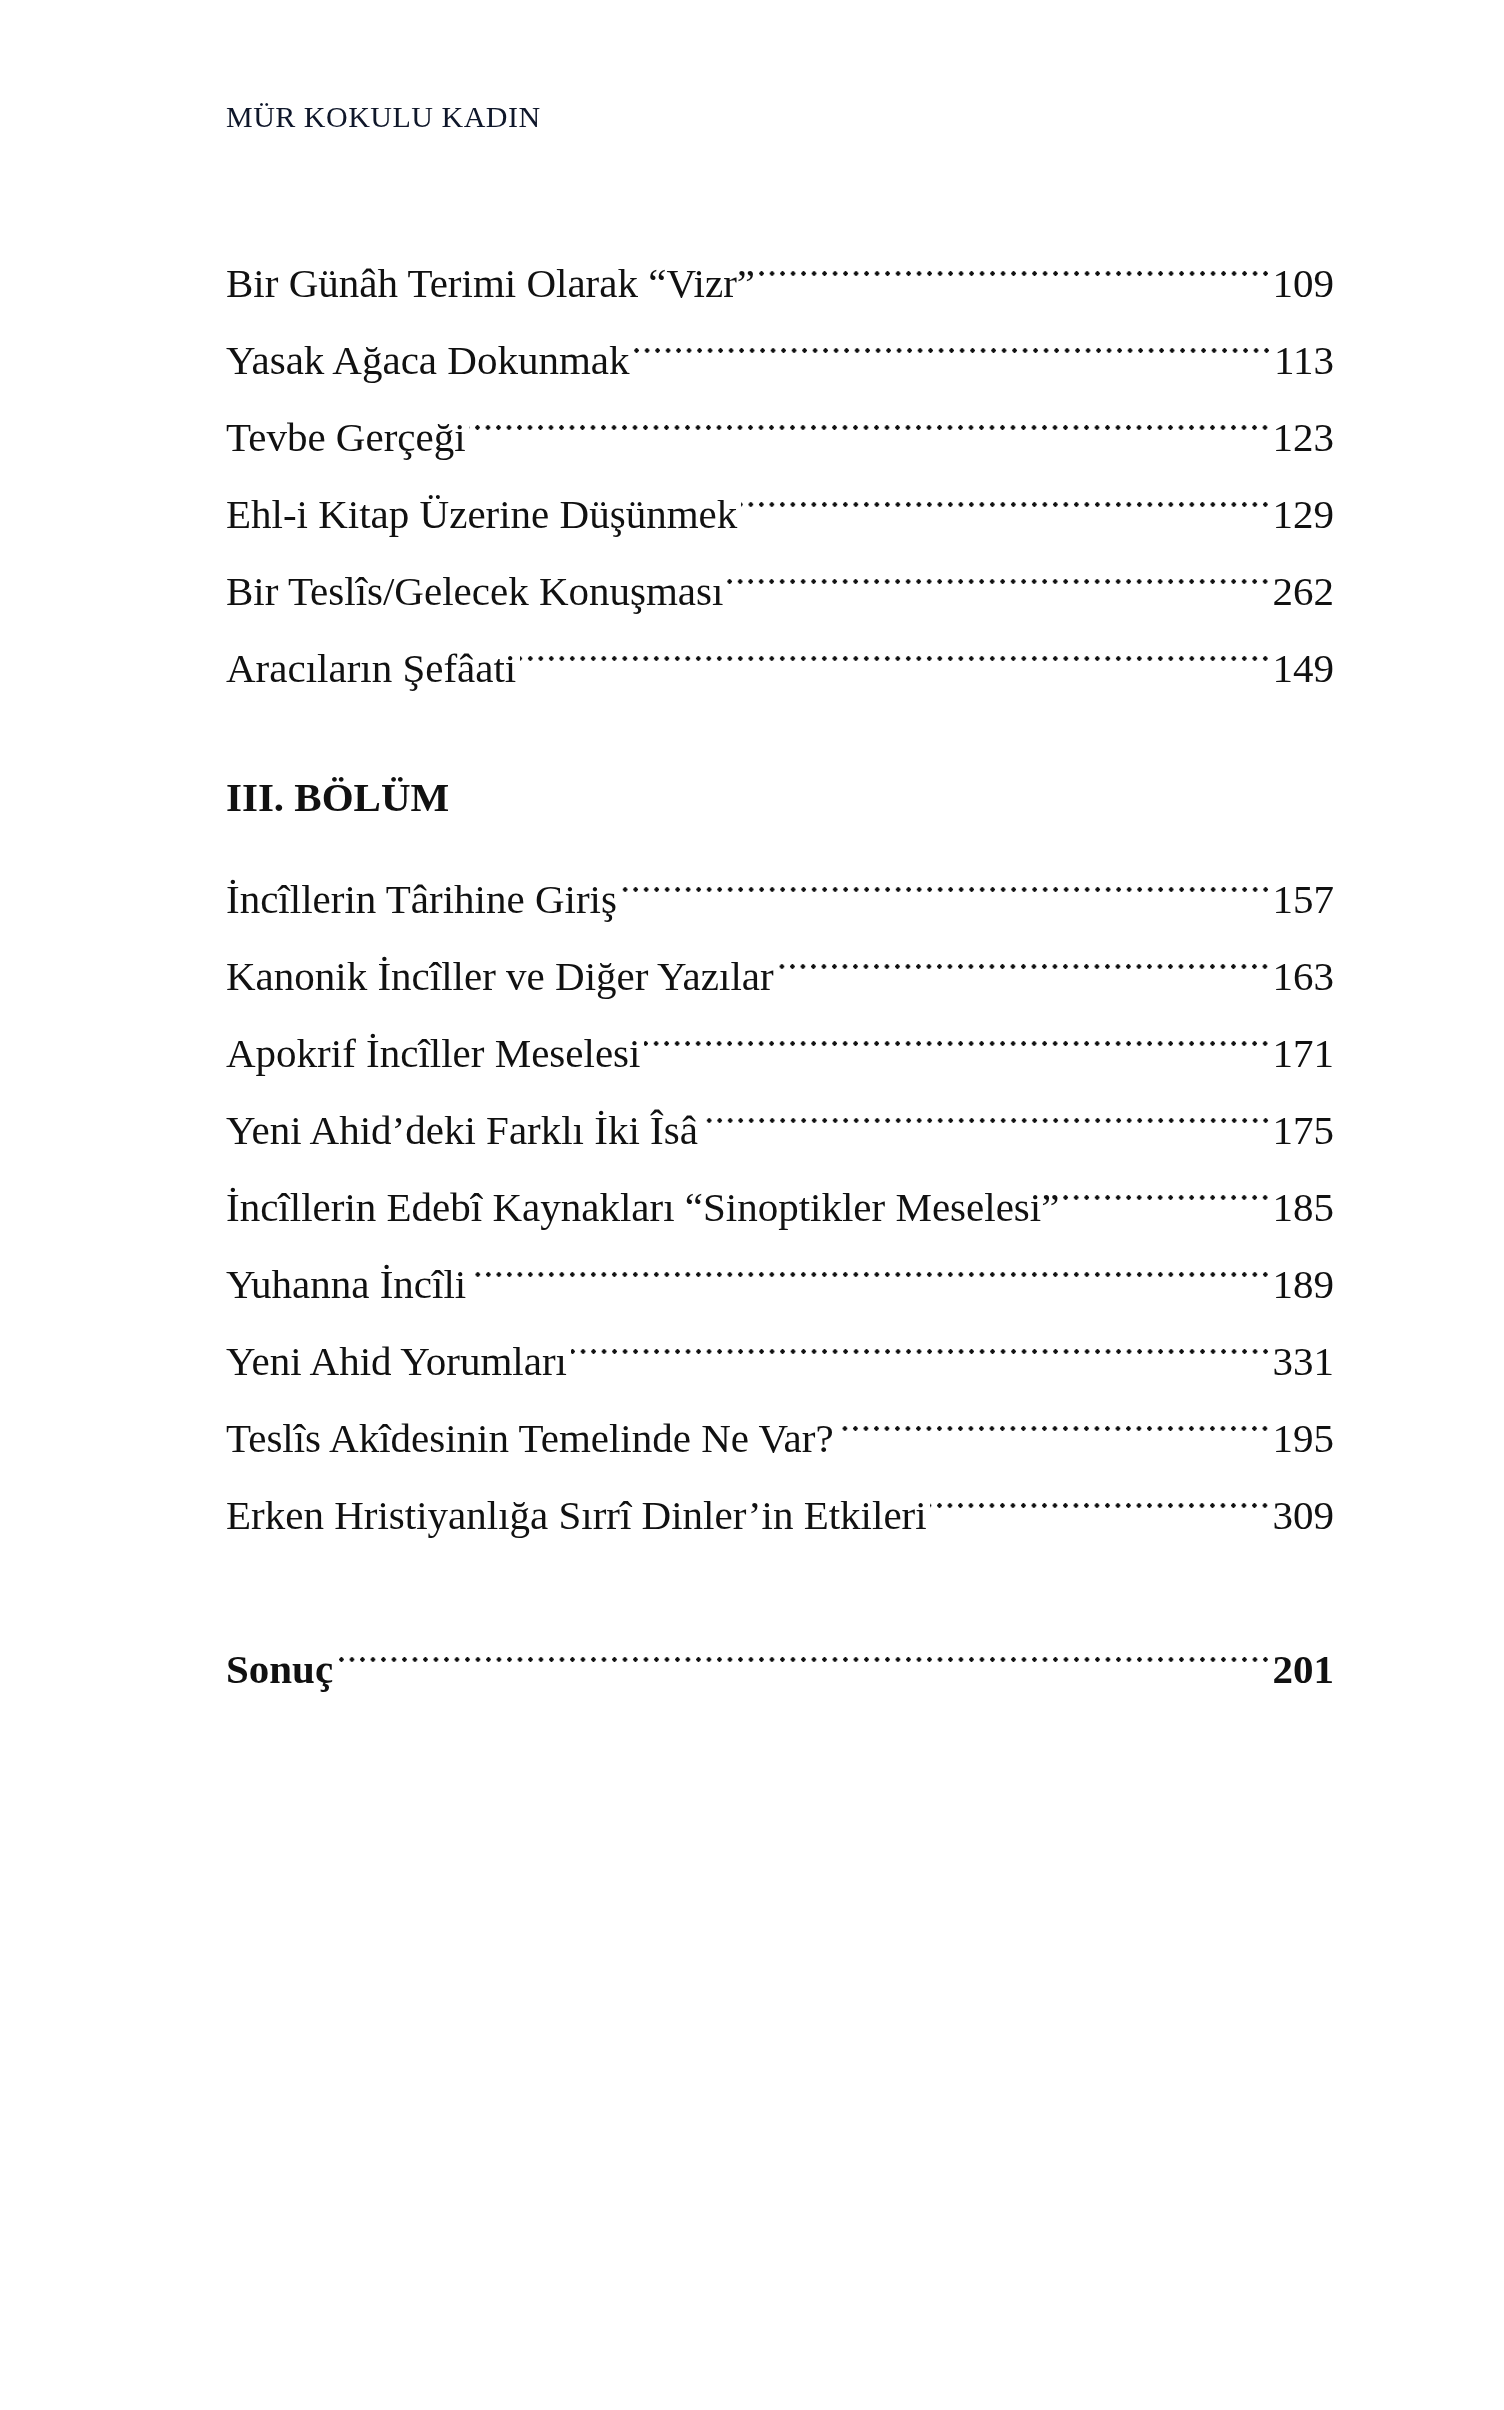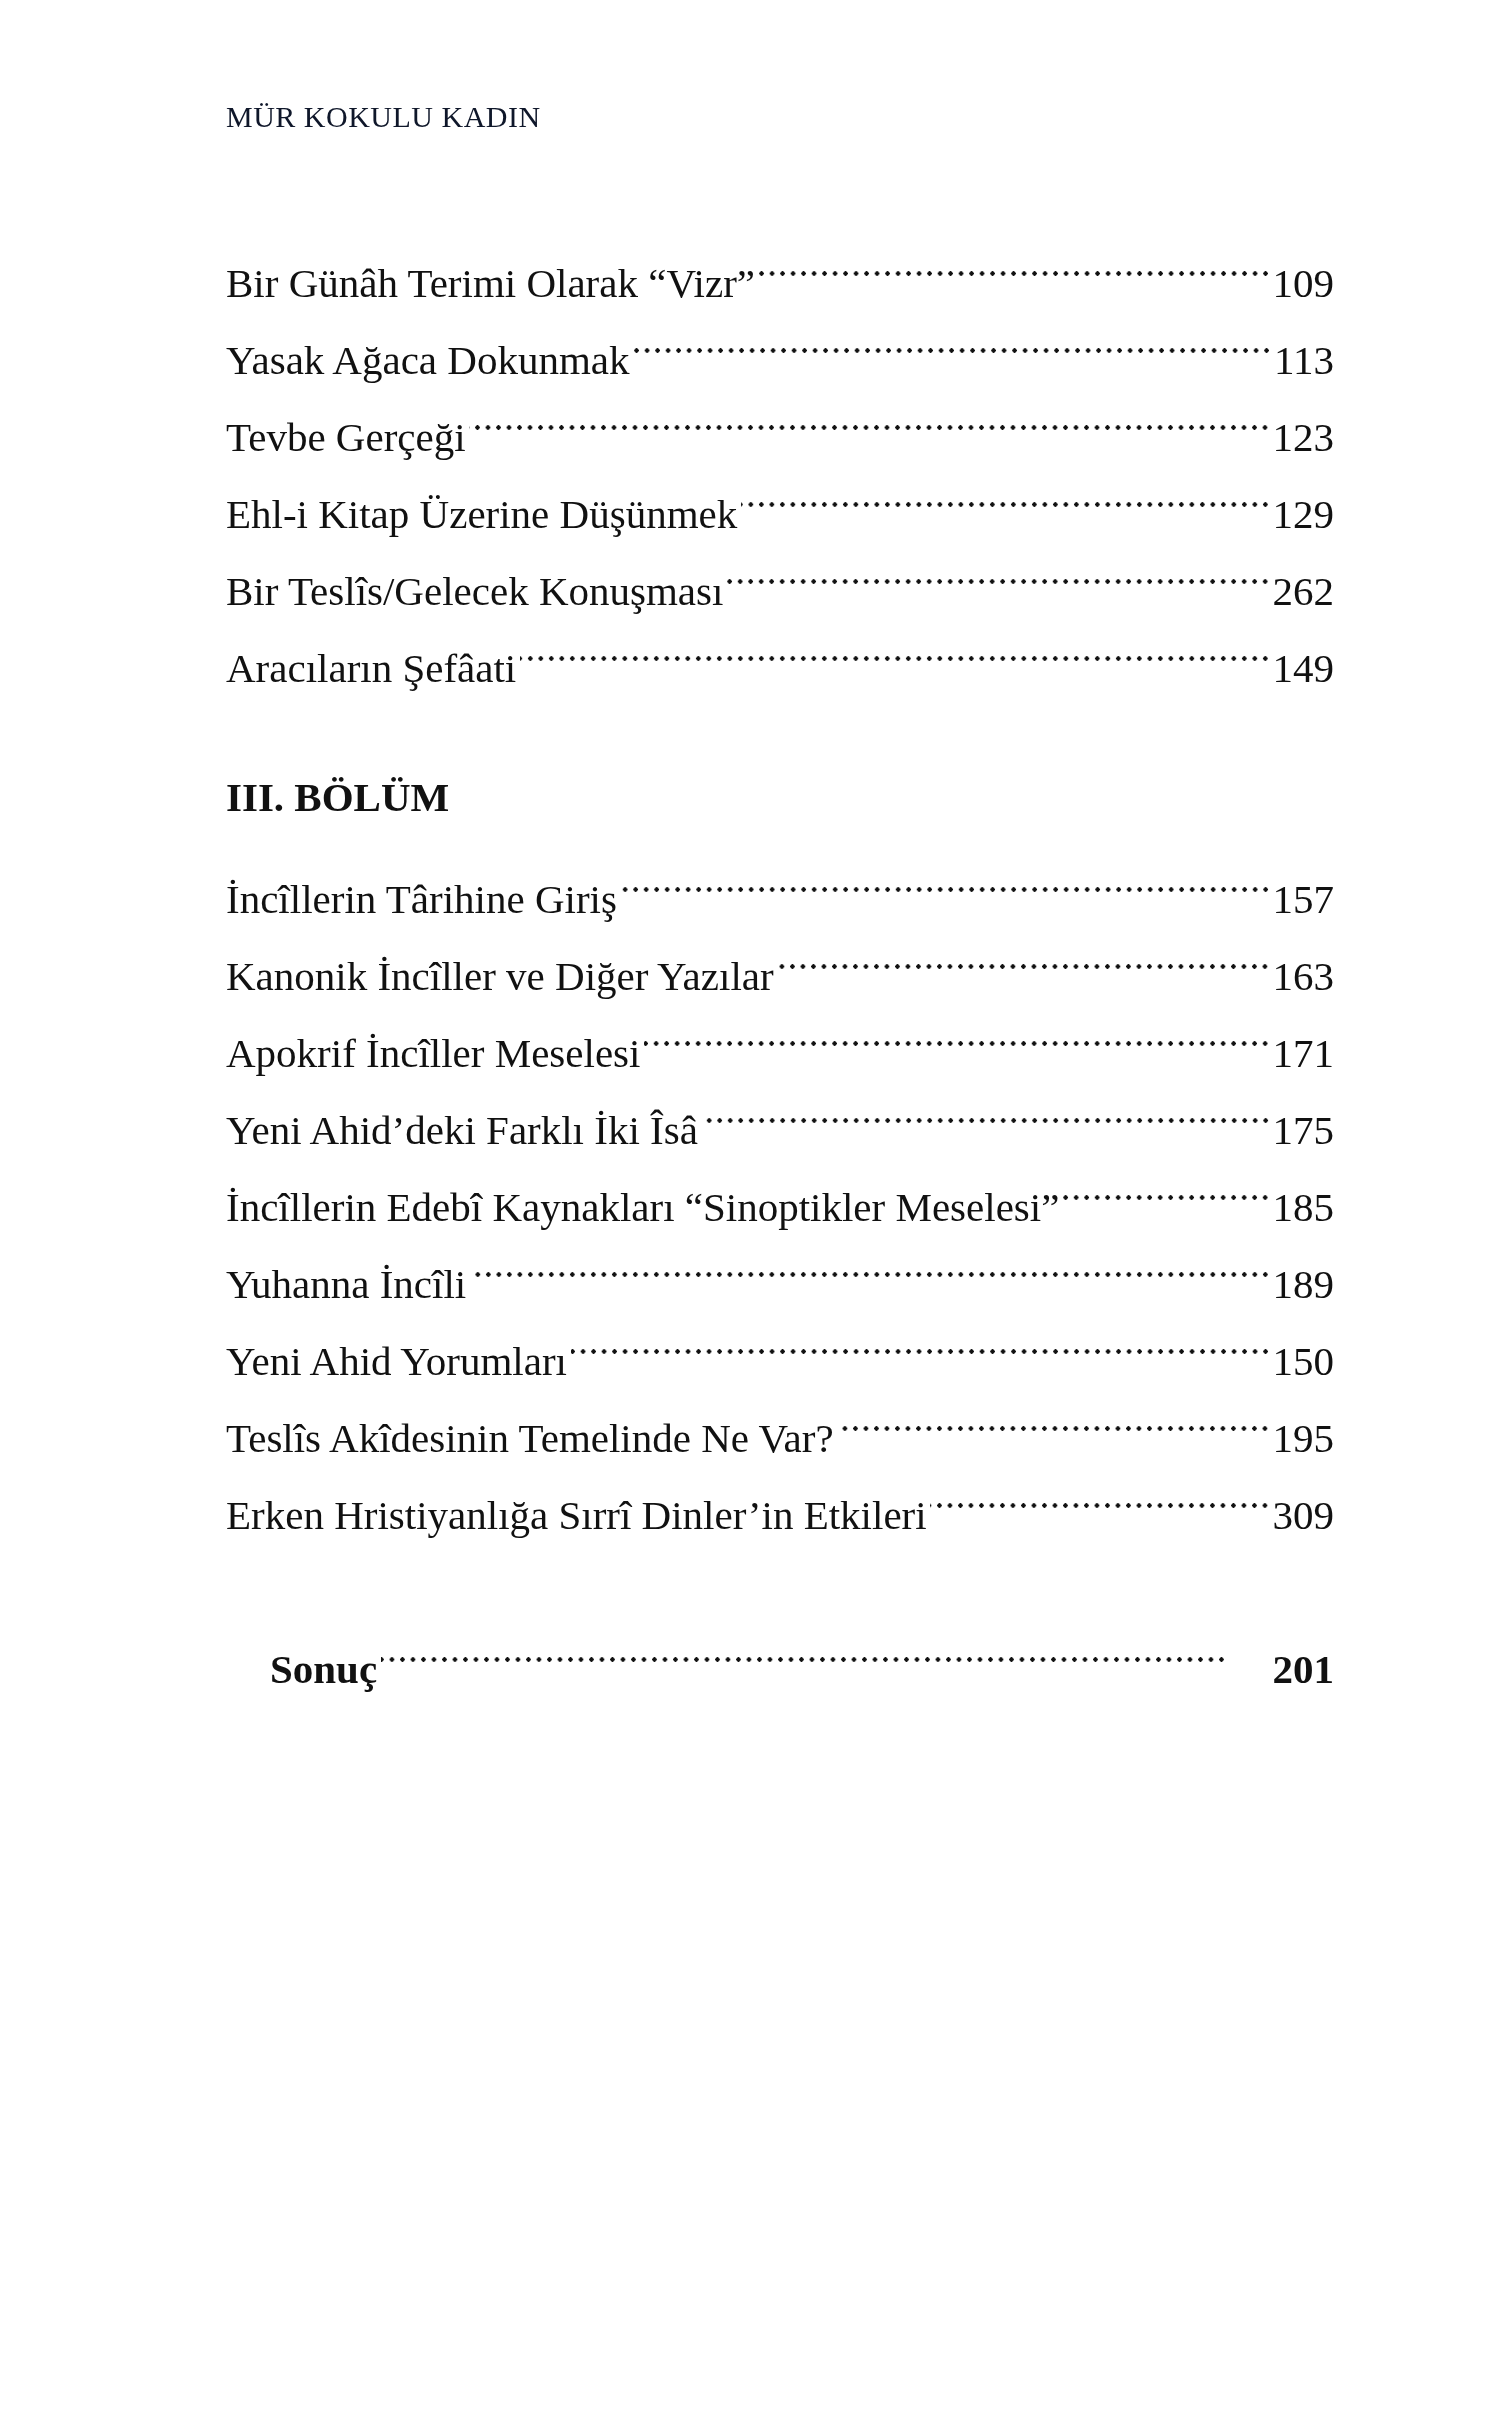--- a/index.html
+++ b/index.html
@@ -62,21 +62,20 @@
     background-repeat: repeat-x;
     background-position: right center;
   }
   .toc-page {
     flex: 0 0 auto;
     text-align: center;
   }
   .toc-row.bold .toc-title,
   .toc-row.bold .toc-page {
     font-weight: bold;
-    margin-left: 44px;
   }
   .section-heading {
     height: 77px;
     line-height: 77px;
     font-size: 41px;
     font-weight: bold;
     white-space: nowrap;
   }
 </style>
 </head>
@@ -147,21 +146,21 @@
     <span class="toc-page">185</span>
   </div>
   <div class="toc-row">
     <span class="toc-title">Yuhanna İncîli</span>
     <span class="toc-leader"></span>
     <span class="toc-page">189</span>
   </div>
   <div class="toc-row">
     <span class="toc-title">Yeni Ahid Yorumları</span>
     <span class="toc-leader"></span>
-    <span class="toc-page">150</span>
+    <span class="toc-page">331</span>
   </div>
   <div class="toc-row">
     <span class="toc-title">Teslîs Akîdesinin Temelinde Ne Var?</span>
     <span class="toc-leader"></span>
     <span class="toc-page">195</span>
   </div>
   <div class="toc-row">
     <span class="toc-title">Erken Hristiyanlığa Sırrî Dinler’in Etkileri</span>
     <span class="toc-leader"></span>
     <span class="toc-page">309</span>

